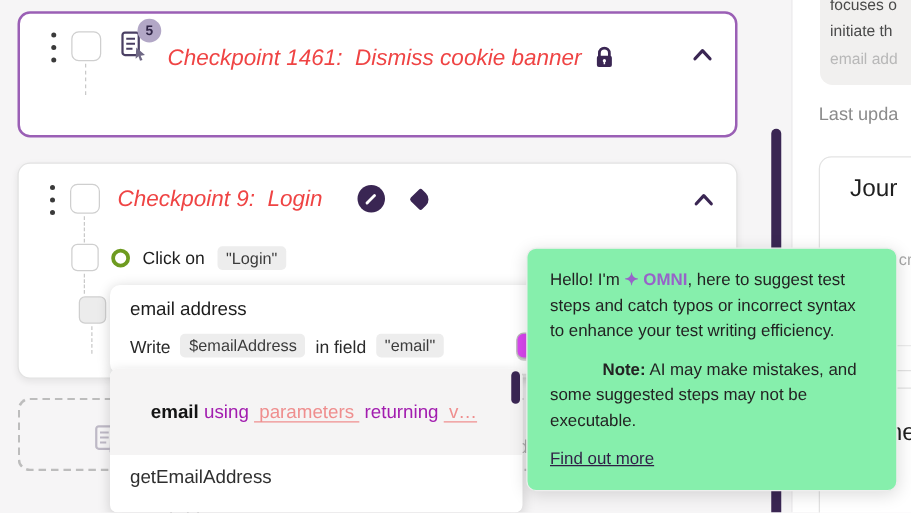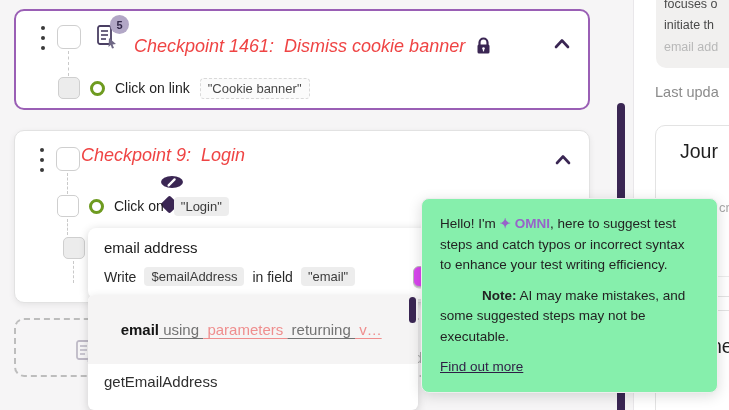--- a/index.html
+++ b/index.html
@@ -48,21 +48,21 @@
   .editor-input{font-size:15px;color:#1c1c1c;border:none;outline:none;flex:1;}
   .suggest-row{display:flex;align-items:center;gap:8px;margin-top:10px;font-size:14px;color:#2a2a2a;}
   .tab-key{margin-left:auto;border:1px solid #b9b9b9;border-radius:6px;padding:2px 9px;font-size:13px;
            color:#333;background:#d946ef;box-shadow:0 1.5px 0 #cfcfcf;cursor:pointer;}
 
   .dropdown{position:absolute;left:88px;top:295px;width:330px;height:115px;z-index:6;background:#fff;
             border-radius:6px;box-shadow:0 3px 10px rgba(0,0,0,.16);overflow:hidden;}
   .ac-item{padding:9px 16px;font-size:15px;color:#2f2f2f;cursor:pointer;white-space:pre;}
   .ac-item.hl{background:#f5f4f4;}
   .ac-main{font-weight:bold;color:#141414;}
-  .u-gray{color:#737373;text-decoration:underline;text-underline-offset:3px;}
+  .u-gray{color:#a21caf;text-underline-offset:3px;}
   .u-pink{color:#ef8e8e;text-decoration:underline;text-underline-offset:3px;}
   .scroll-thumb{position:absolute;right:2px;top:2px;width:7px;height:26px;background:#3a2653;border-radius:4px;}
 
   
   .omni{position:absolute;left:421px;top:198px;width:297px;z-index:10;background:#86efac;border:1px solid #eee;
         border-radius:8px;box-shadow:0 3px 14px rgba(0,0,0,.14);box-sizing:border-box;padding:15px 18px 14px;
         font-size:13.5px;line-height:1.52;color:#232323;}
   .omni p{margin:0 0 10px;}
   .omni .agent{color:#9763c9;font-weight:bold;}
   .omni .note-b{font-weight:bold;padding-left:42px;}
@@ -125,37 +125,31 @@
   </div>
 
   <div class="chev" style="top:25px;">
     <svg width="20" height="16" viewBox="0 0 20 16">
       <polyline points="4,11 10,4.5 16,11" fill="none" stroke="#3a2653" stroke-width="2.6" stroke-linecap="round" stroke-linejoin="round"></polyline>
     </svg>
   </div>
 
   <div class="conn" style="left:52px;top:40px;height:25px;"></div>
 
-  <div class="step-row" style="left:42px;top:66px;">
-    <div class="cb sm dim"></div>
-    <div class="ring"></div>
-    <span class="step-label">Click on link</span>
-    <span class="chip dashed">"Cookie banner"</span>
-  </div>
 </div>
 
 <div class="card card2">
   <div class="kebab abs" style="left:22px;top:17px;">
     <i></i>
       <i></i>
       <i></i>
   </div>
   <div class="cb big abs" style="left:41px;top:16px;"></div>
 
-  <div class="title-row" style="left:66px;top:14px;flex-direction:column;">
+  <div class="title-row" style="left:79px;top:14px;">
     <span class="cp-title">Checkpoint 9:  Login</span>
     <span class="round-icon" style="margin-left:18px;">
       <svg width="12" height="12" viewBox="0 0 12 12">
         <line x1="2.6" y1="9.4" x2="8.6" y2="3.4" stroke="#fff" stroke-width="2.3" stroke-linecap="round"></line>
         <path d="M1.8 10.4 L2.6 8.2 L4 9.6 Z" fill="#fff"></path>
       </svg>
     </span>
     <span style="margin-left:12px;display:flex;">
       <span class="tag-shape"></span>
     </span>

